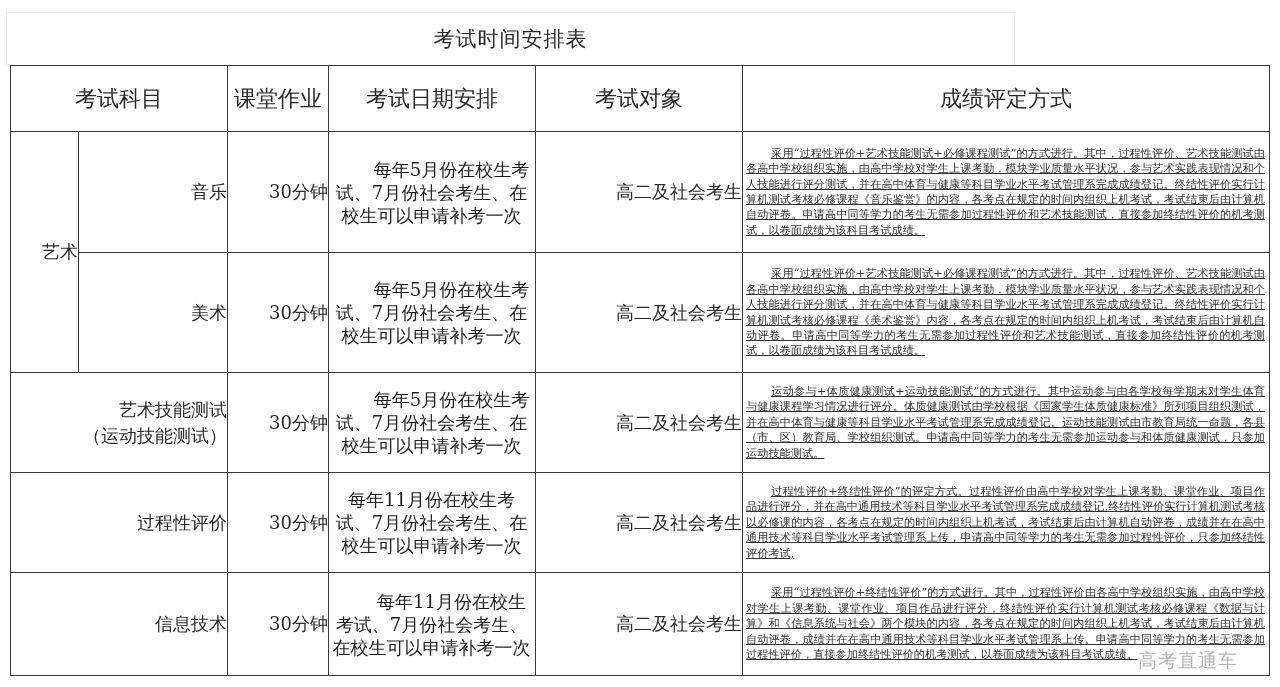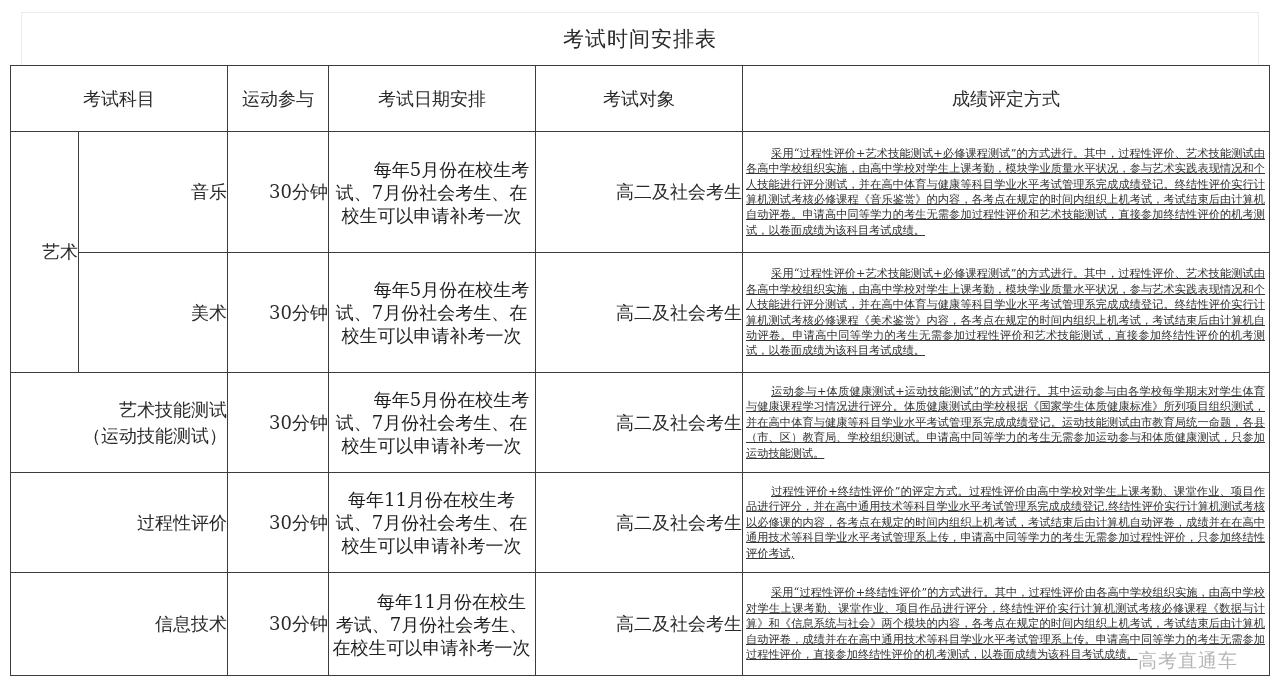--- a/index.html
+++ b/index.html
@@ -1,25 +1,25 @@
 <!DOCTYPE html>
 <html><head>
 <meta charset="utf-8">
 <style>
   html, body { margin: 0; padding: 0; background: #ffffff; }
   body { width: 1280px; height: 687px; position: relative; overflow: hidden;
          font-family: "DejaVu Serif", "Liberation Serif", serif; color: #222; }
-  .title-box { position: absolute; left: 21px; top: 12px; width: 1238px; height: 53px;
+  .title-box { position: absolute; left: 6px; top: 12px; width: 1009px; height: 53px;
                border: 1px solid #ececec; border-bottom: none; box-sizing: border-box;
                display: flex; align-items: center; justify-content: center;
                font-size: 21px; color: #2a2a2a; letter-spacing: 1px; }
   table.sched { position: absolute; left: 10px; top: 65px; width: 1259px;
                 border-collapse: collapse; table-layout: fixed; }
   table.sched td, table.sched th { border: 1.5px solid #3c3c3c; padding: 0; vertical-align: middle; }
-  table.sched th { font-weight: normal; font-size: 18px; color: #2a2a2a; height: 65px; text-align: center; }
+  table.sched th { font-weight: normal; font-size: 22px; color: #2a2a2a; height: 65px; text-align: center; }
   .c-center { text-align: right; font-size: 18px; color: #2a2a2a; }
   .date-cell { font-size: 18px; line-height: 23px; color: #1e1e1e; padding: 0 4px 0 3px !important; text-align: center; }
   .date-cell .indent { display: inline-block; width: 40px; }
   .desc-cell { font-size: 11.2px; line-height: 15.4px; color: #333; padding: 1px 4px 1px 3px !important;
                text-align: justify; font-family: "DejaVu Serif", "Liberation Serif", serif; text-decoration: underline; }
   .desc-cell .indent { display: inline-block; width: 25px; }
   .watermark { position: absolute; left: 1138px; top: 636px; font-size: 19px; color: rgba(120,120,120,0.55);
                font-family: Liberation Sans, sans-serif; letter-spacing: 1px; pointer-events: none; margin-top: 12px; }
 </style>
 </head>
@@ -32,21 +32,21 @@
     <col style="width:68px">
       <col style="width:149px">
       <col style="width:101px">
     <col style="width:207px">
       <col style="width:207px">
       <col style="width:527px">
   </colgroup>
   <tbody>
       <tr>
     <th colspan="2">考试科目</th>
-    <th>运动参与</th>
+    <th>课堂作业</th>
     <th>考试日期安排</th>
     <th>考试对象</th>
     <th>成绩评定方式</th>
   </tr>
 
   <tr style="height:121px">
     <td rowspan="2" class="c-center"><span>艺术</span></td>
     <td class="c-center">音乐</td>
     <td class="c-center">30分钟</td>
     <td class="date-cell"><span class="indent"></span><span>每年5月份在校生考试、7月份社会考生、在校生可以申请补考一次</span></td>

